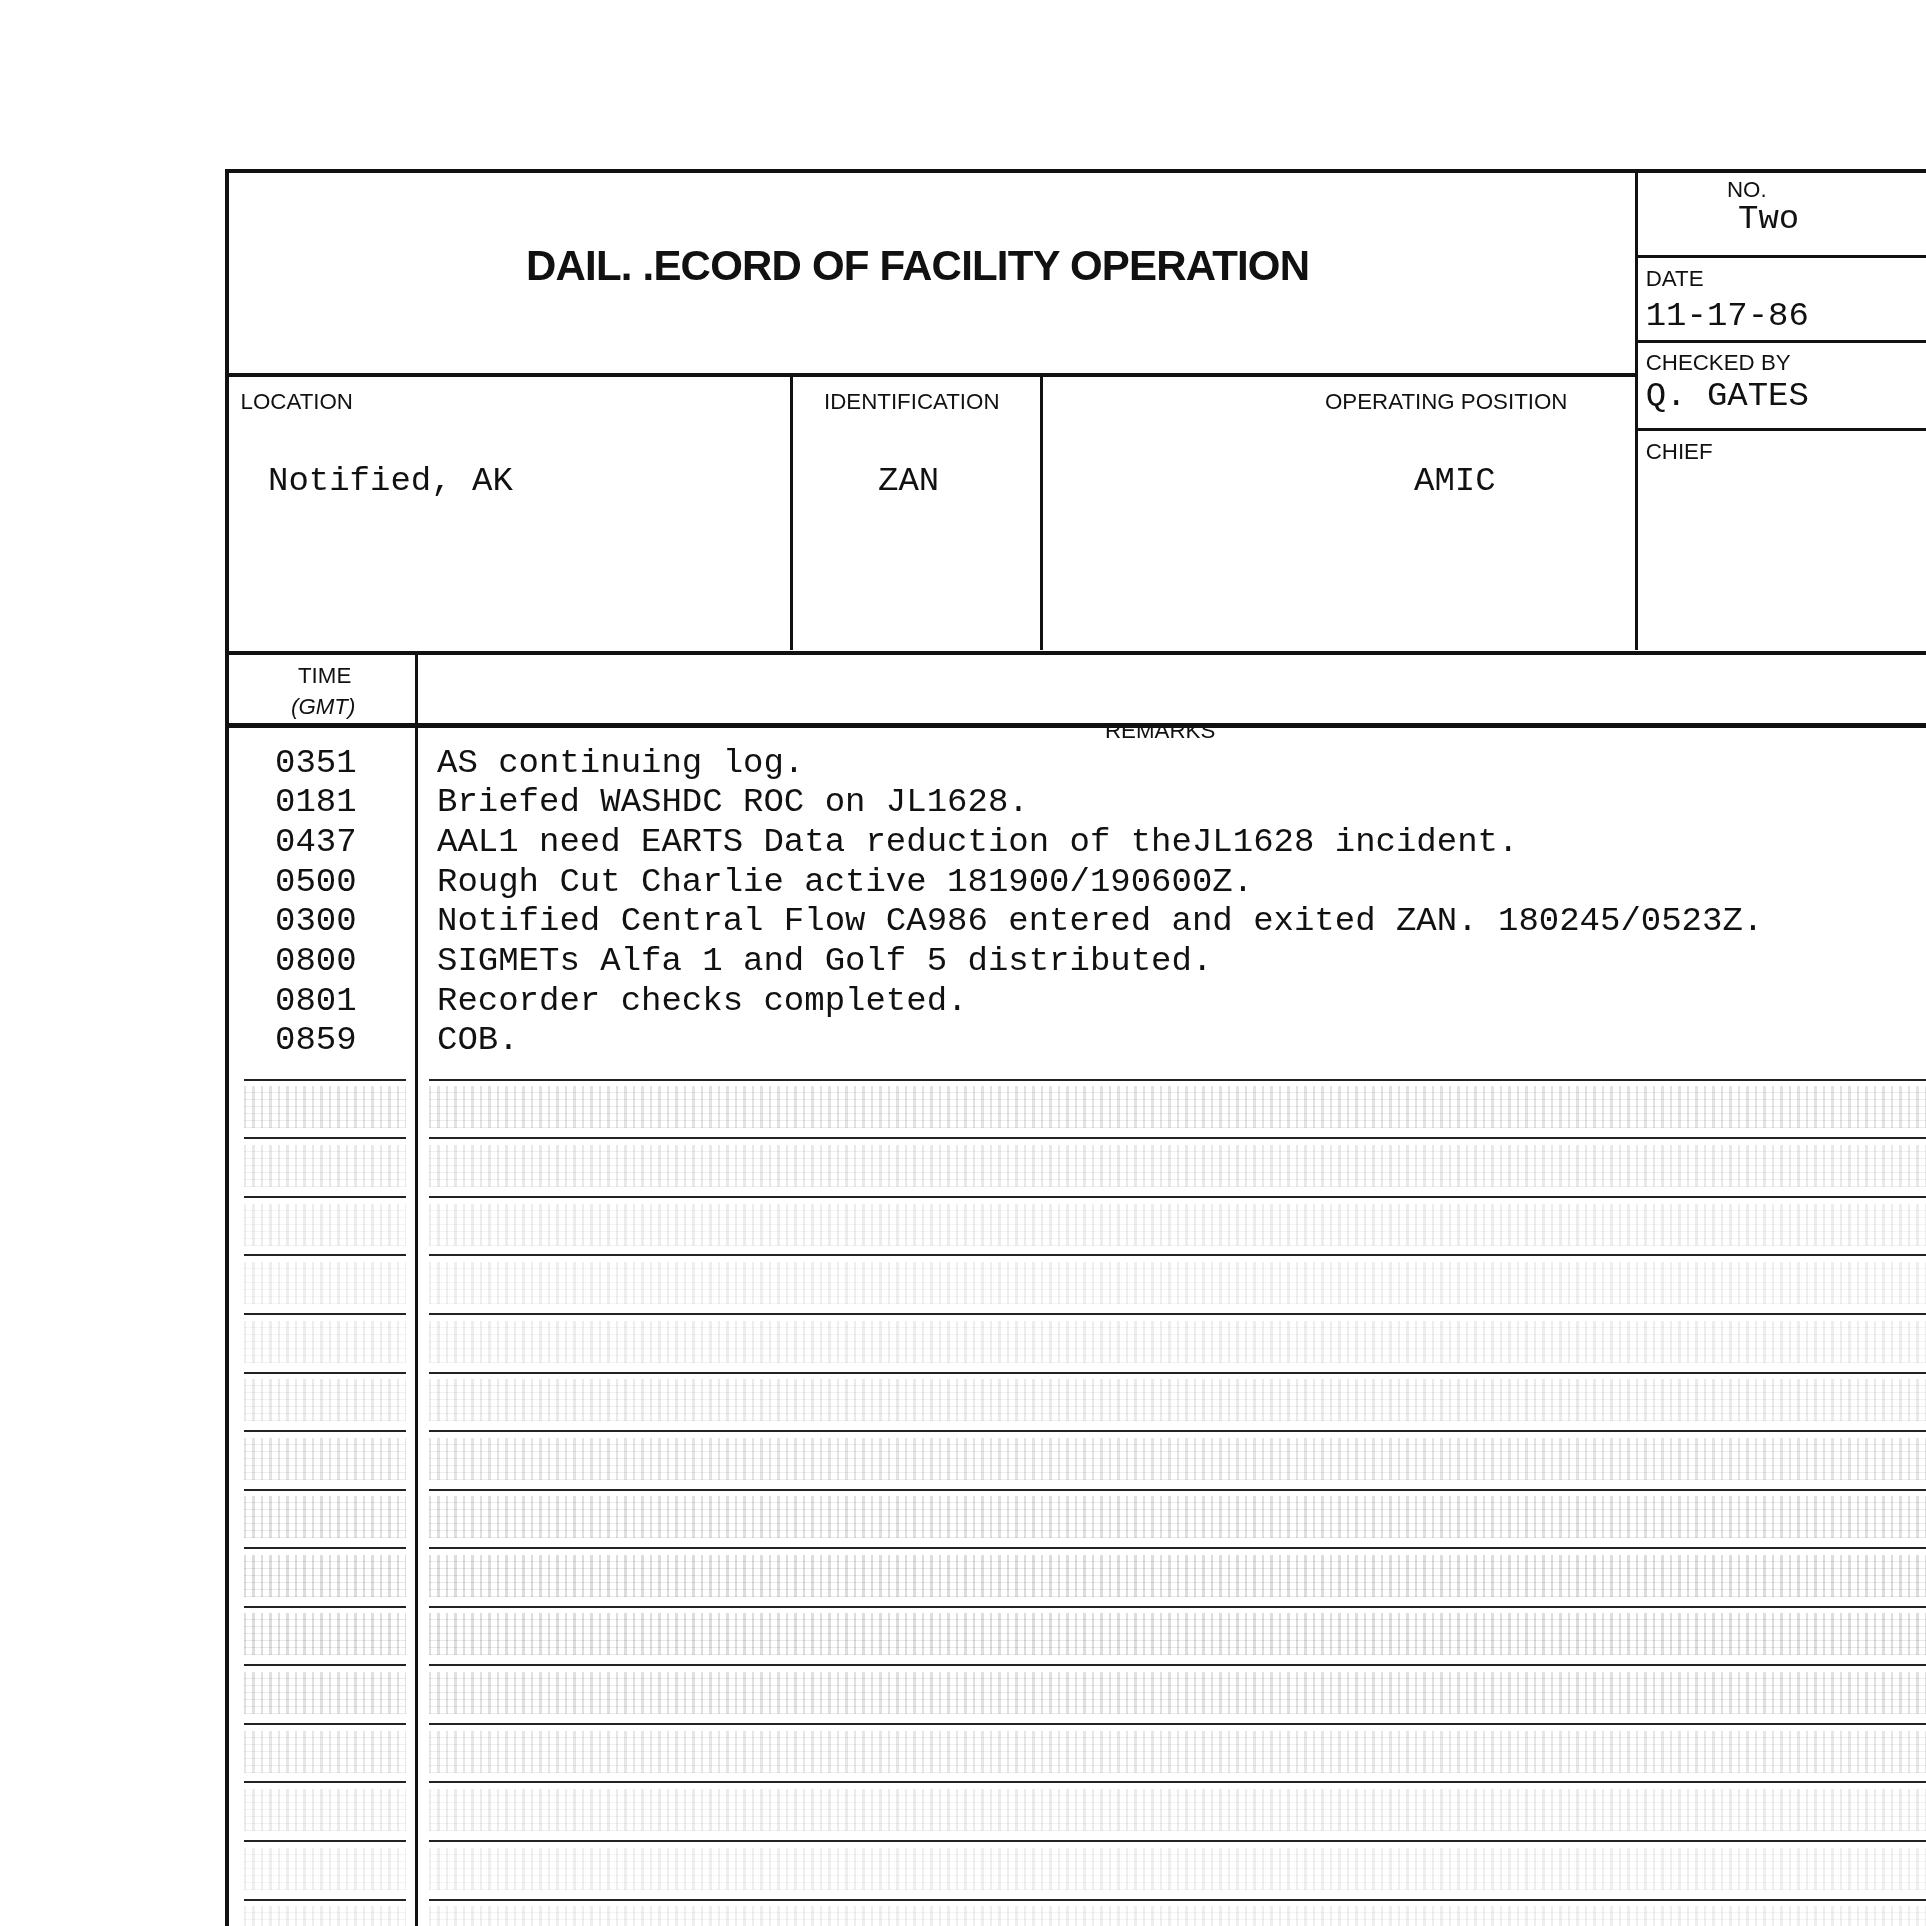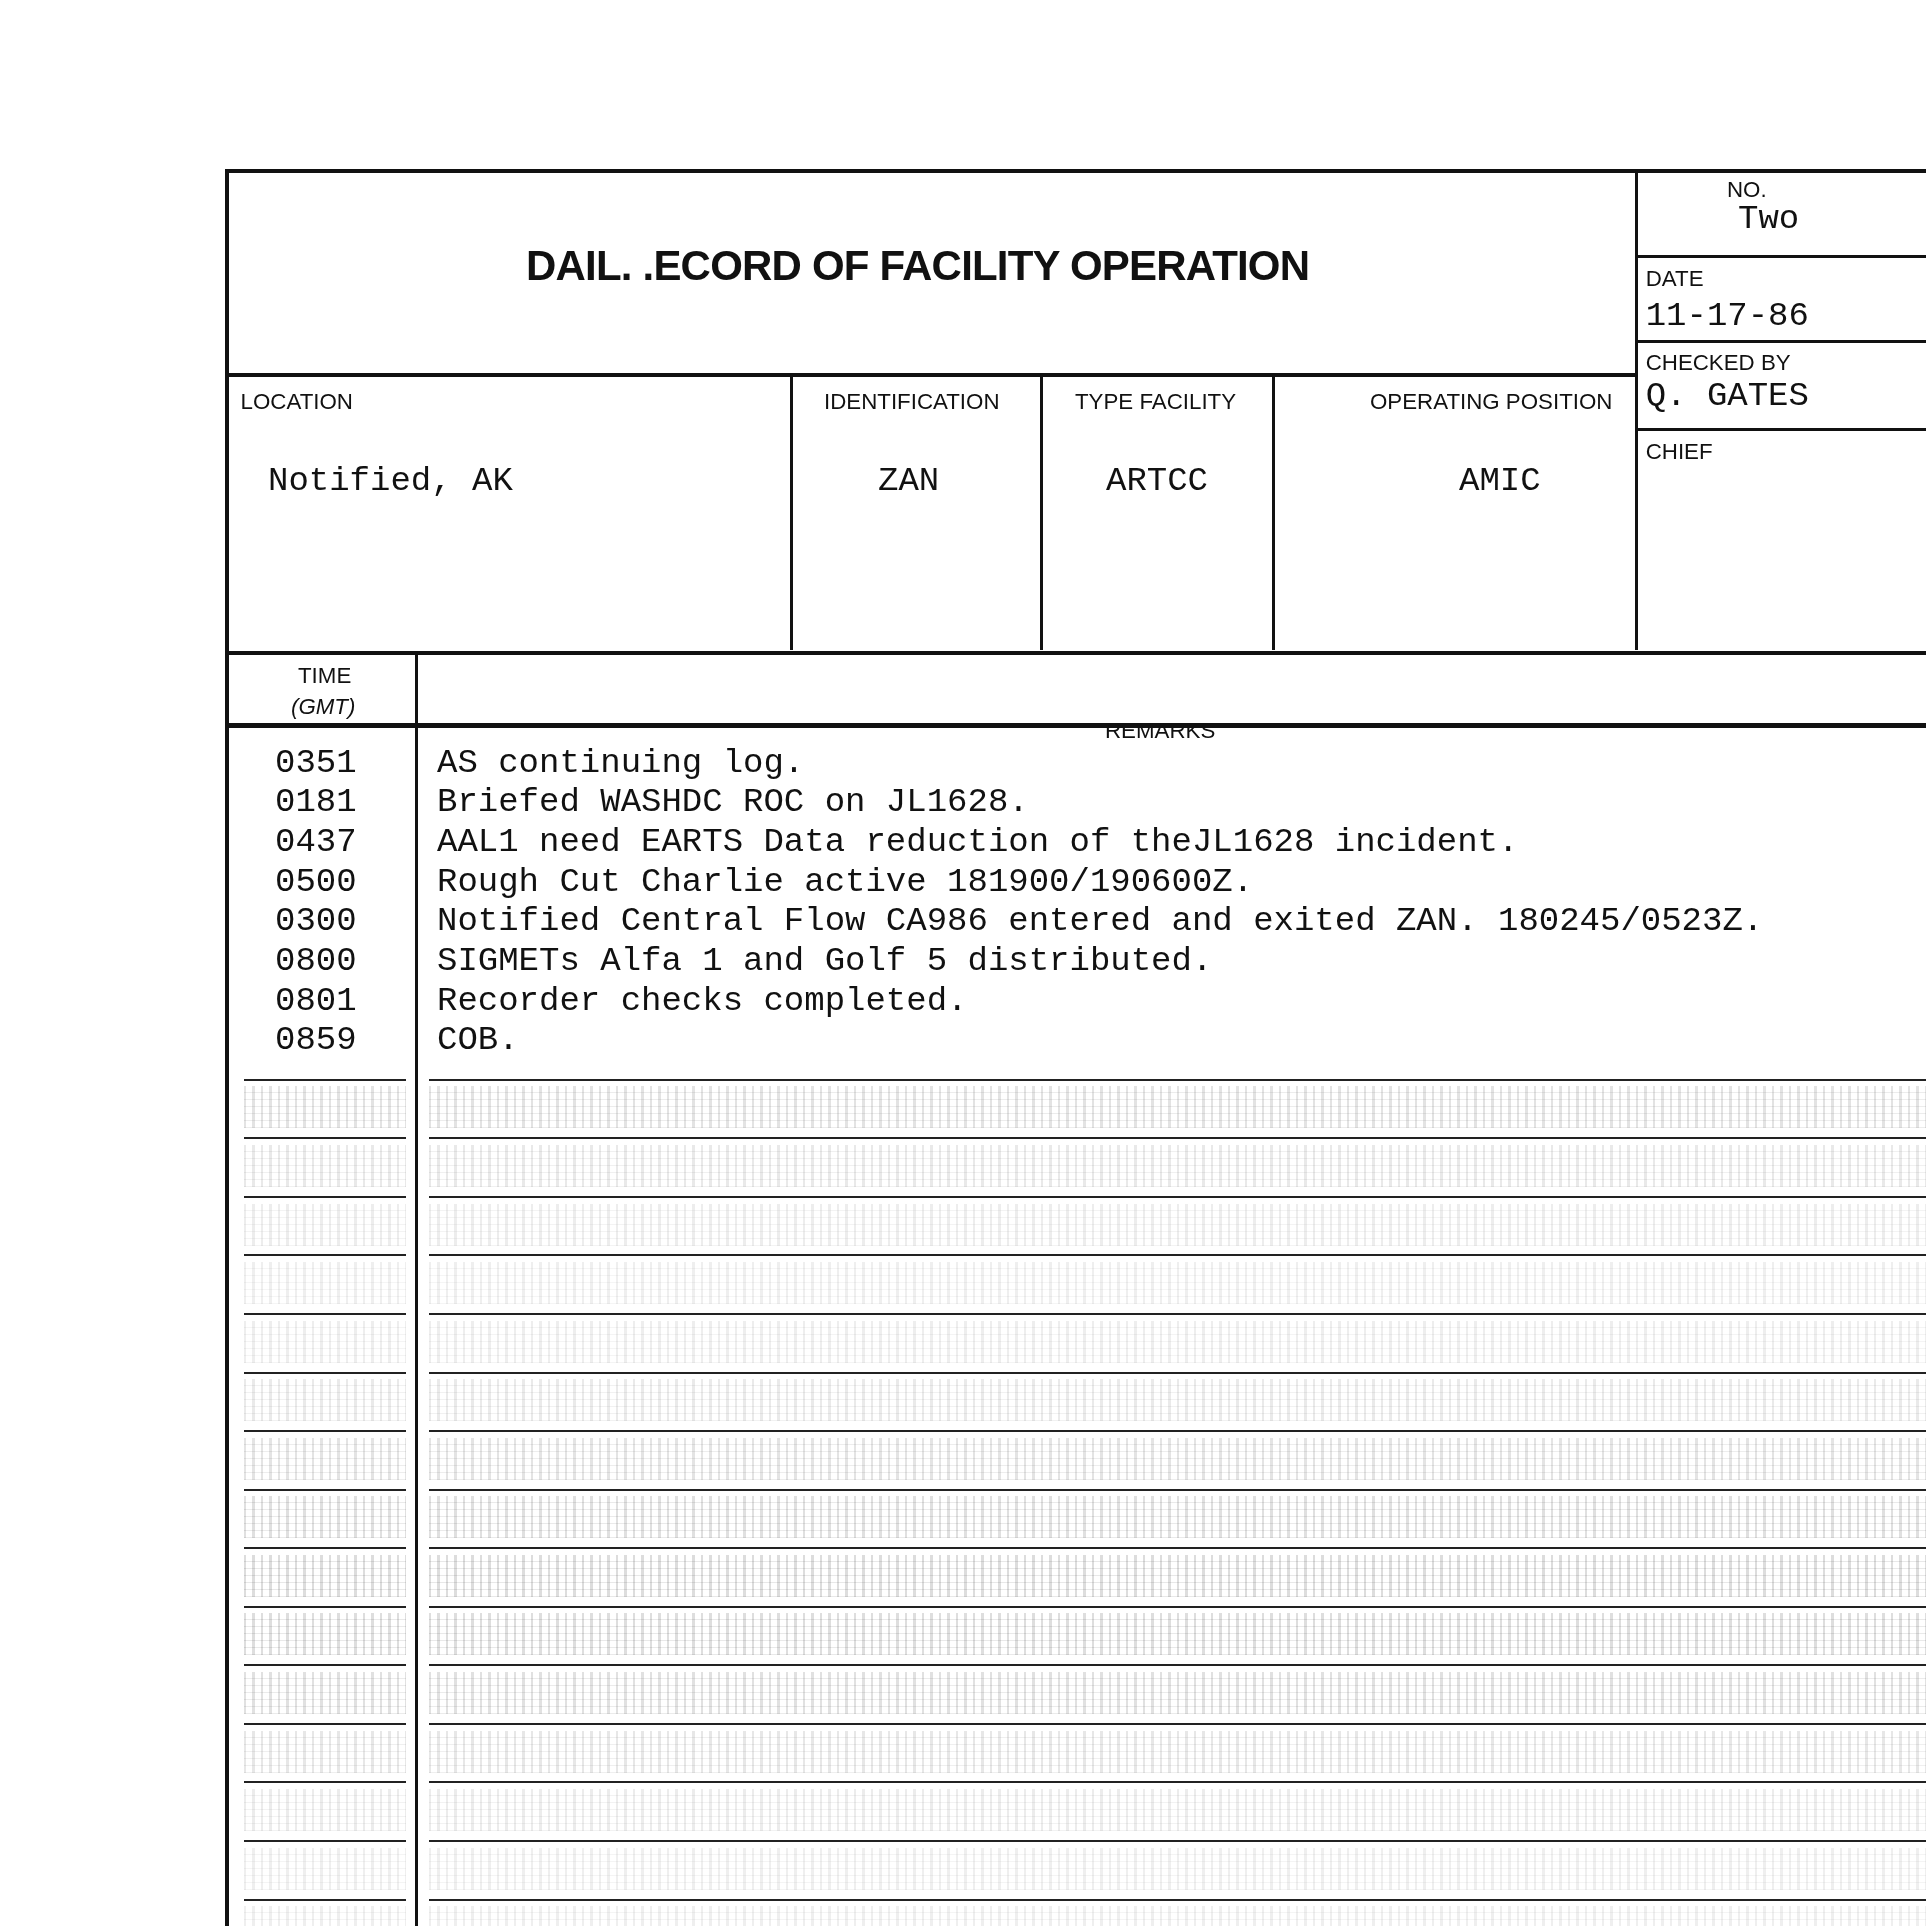--- a/index.html
+++ b/index.html
@@ -49,25 +49,21 @@
 
     <div class="row2">
       <div class="cell" style="left:0;width:564px;">
         <span class="lbl" style="left:11.6px;top:11.6px;">LOCATION</span>
         <span class="mono" style="left:39px;top:85px;">Notified, AK</span>
       </div>
       <div class="cell" style="left:564px;width:250px;">
         <span class="lbl" style="left:31px;top:11.6px;">IDENTIFICATION</span>
         <span class="mono" style="left:85px;top:85px;">ZAN</span>
       </div>
-      <div class="cell" style="left:815px;width:231px;">
-        <span class="lbl" style="left:31px;top:11.6px;">TYPE FACILITY</span>
-        <span class="mono" style="left:62px;top:85px;">ARTCC</span>
-      </div>
-      <div class="cell" style="left:1046px;width:360px;border-right:none;margin-left:45px;">
+      <div class="cell" style="left:1046px;width:360px;border-right:none;">
         <span class="lbl" style="left:50px;top:11.6px;">OPERATING POSITION</span>
         <span class="mono" style="left:139px;top:85px;">AMIC</span>
       </div>
     </div>
   </div>
 
   <div class="log">
     <div class="timecol"></div>
     <div class="log-head">
       <span class="lbl" style="left:69px;top:7.7px;">TIME</span>

